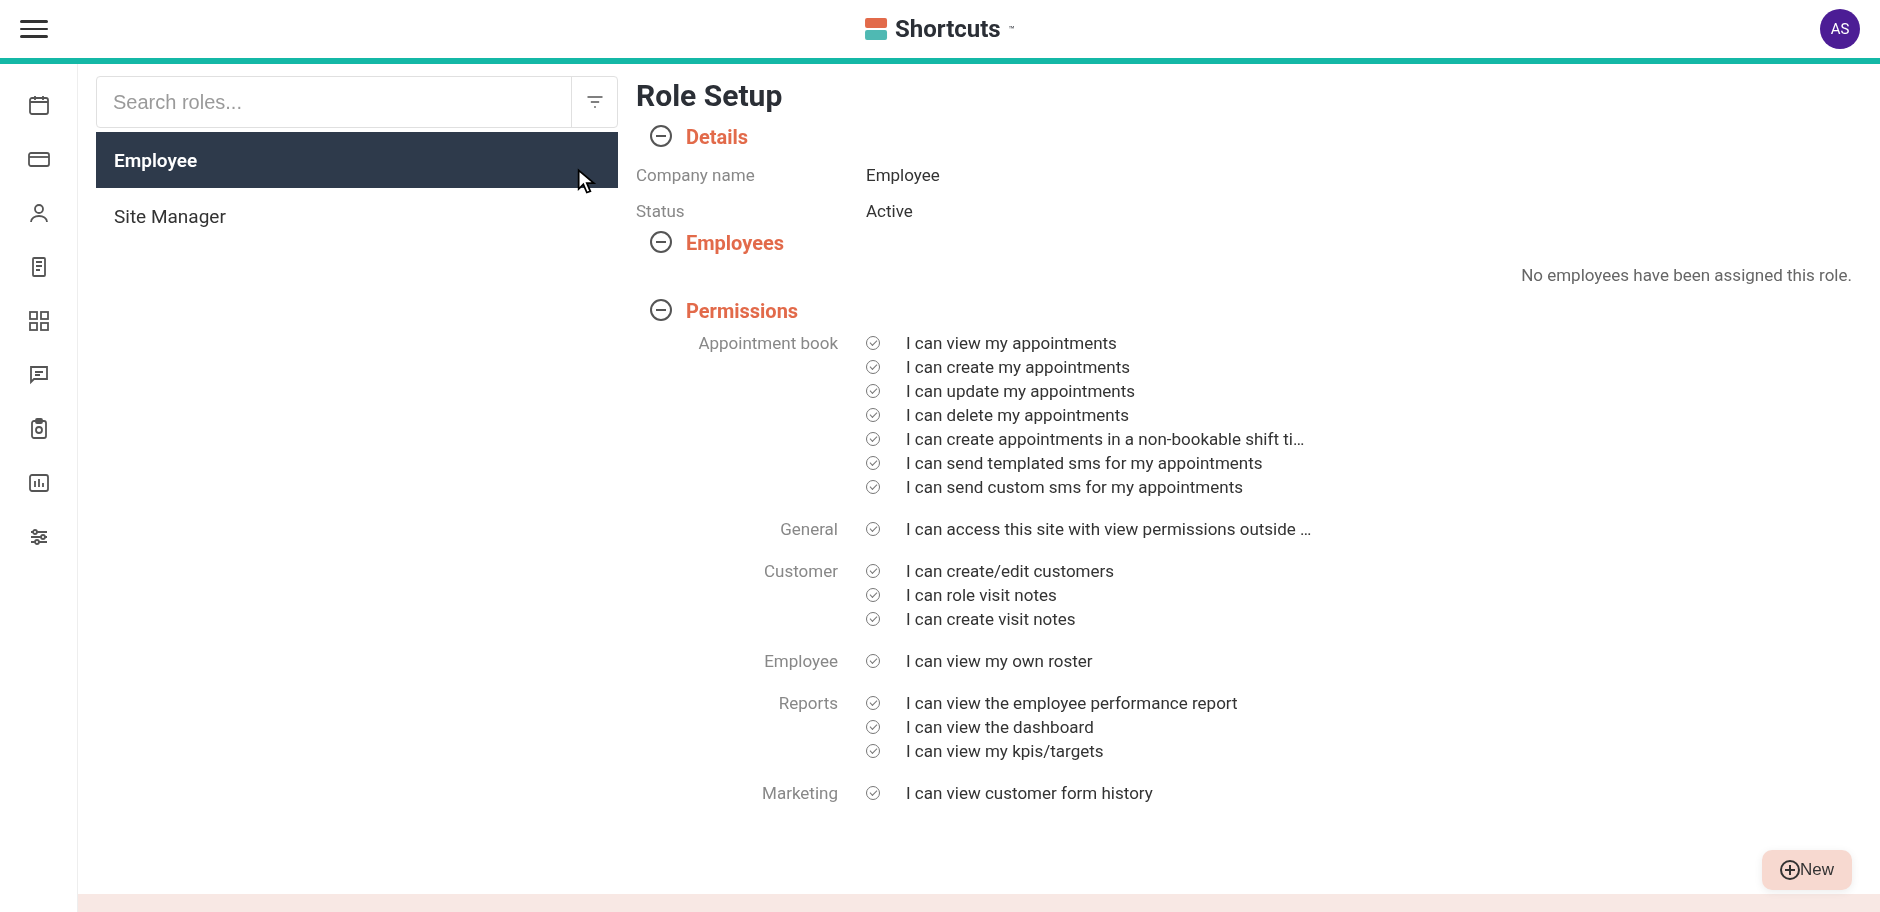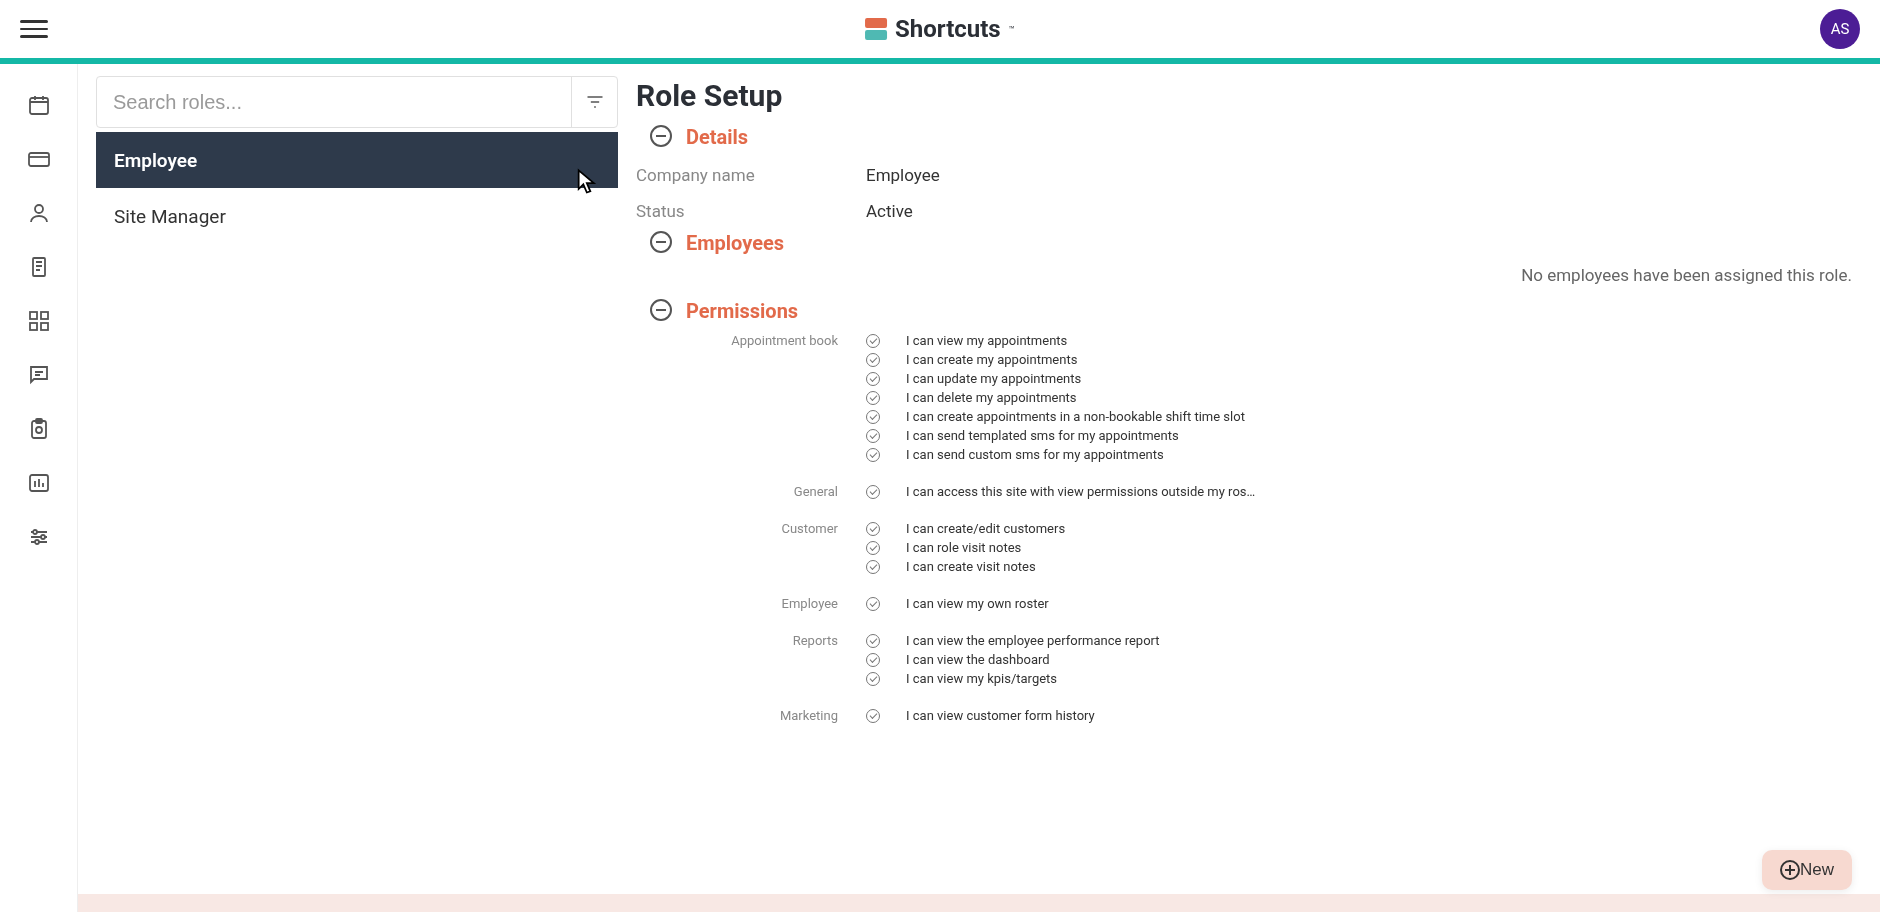--- a/index.html
+++ b/index.html
@@ -110,21 +110,21 @@
   }
   .collapse-btn::before{ content:""; width:10px; height:2px; background:#555;}
   .section-title { font-size:20px; font-weight:700; color:#e26a4a; }
   .field-row {
     display:flex; margin:16px 0 4px 0px; font-size:17px;
   }
   .field-label { width:230px; color:#888; }
   .field-value { color:#333; }
   .empty-msg { text-align:right; color:#666; font-size:17px; margin:8px 0 14px;}
   .perm-group {
-    display:flex; font-size:13px; margin-bottom:18px;
+    display:flex; font-size:17px; margin-bottom:18px;
   }
   .perm-label { width:230px; text-align:right; color:#888; padding-right:28px;}
   .perm-items { flex:1; max-width: 450px;}
   .perm-line { display:flex; align-items:center; gap:26px; margin-bottom:4px; color:#333;}
   .check-ico {
     width:14px; height:14px; border:1.8px solid #777; border-radius:50%;
     display:inline-flex; align-items:center; justify-content:center; flex-shrink:0;
   }
   .check-ico::after{
     content:""; width:6px; height:3px; border-left:1.8px solid #777; border-bottom:1.8px solid #777;

